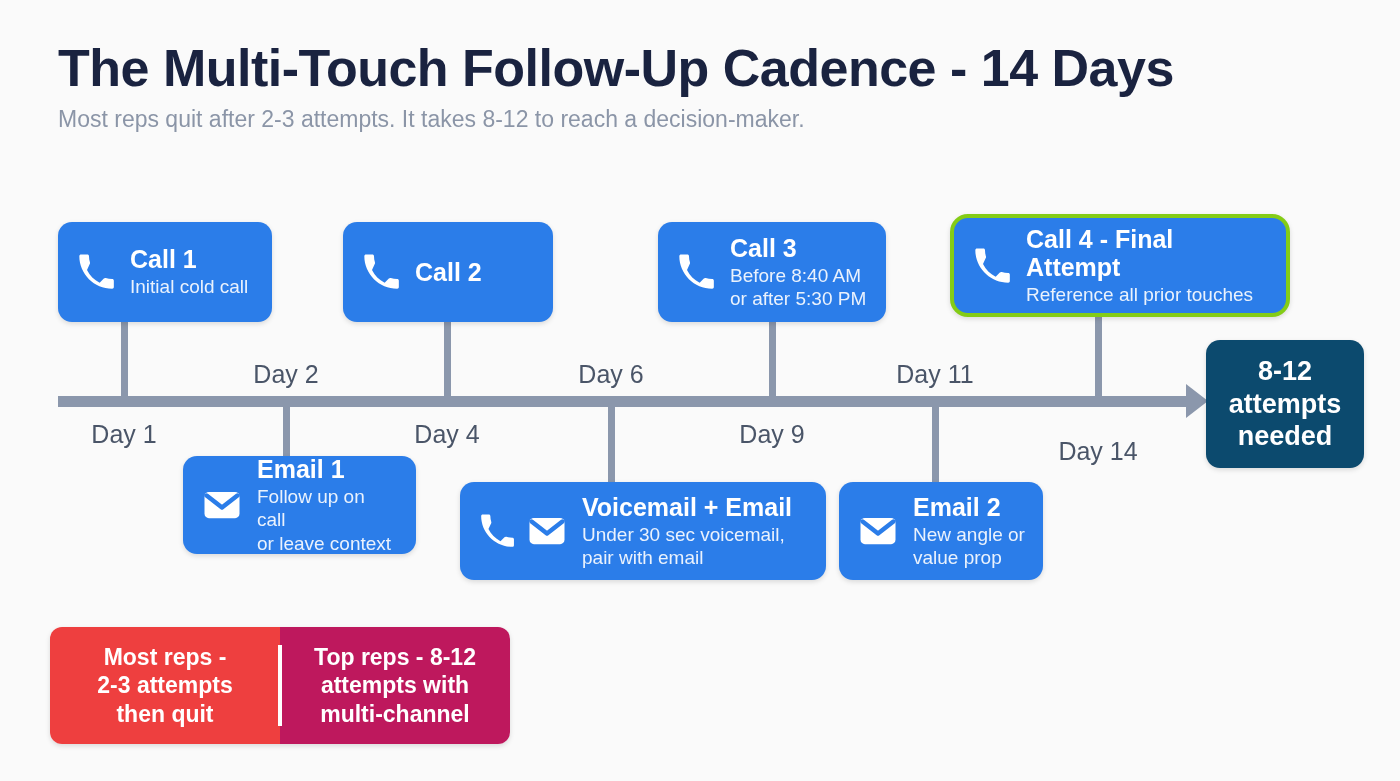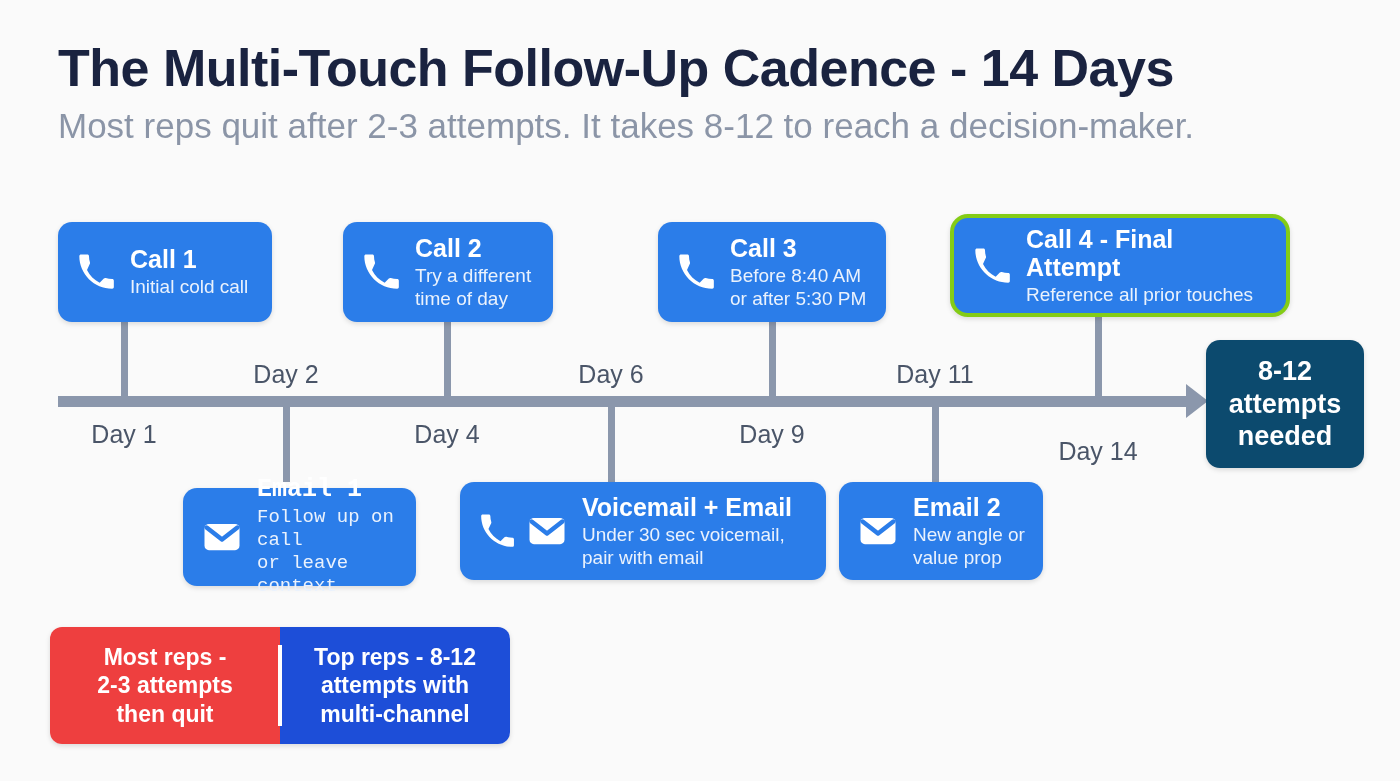--- a/index.html
+++ b/index.html
@@ -23,21 +23,21 @@
     font-size: 52px;
     font-weight: bold;
     color: #1a2340;
     letter-spacing: -0.5px;
     white-space: nowrap;
   }
   .page-subtitle {
     position: absolute;
     left: 58px;
     top: 106px;
-    font-size: 35px;
+    font-size: 23px;
     font-weight: normal;
     color: #8b95a7;
     white-space: nowrap;
   }
 
   
   .axis-line {
     position: absolute;
     left: 58px;
     top: 396px;
@@ -155,21 +155,21 @@
     justify-content: center;
     text-align: center;
     color: #ffffff;
     font-weight: bold;
     font-size: 23px;
     line-height: 1.22;
     white-space: pre-line;
     padding: 0 6px;
   }
   .compare-half.bad { background: #ee3f3f; }
-  .compare-half.good { background: #1d4ed8; }
+  .compare-half.good { background: #be185d; }
   .compare-divider {
     position: absolute;
     left: 50%;
     top: 18px;
     width: 4px;
     height: 81px;
     background: #ffffff;
     transform: translateX(-2px);
   }
 </style>
@@ -218,22 +218,20 @@
   <div class="card" style="left:343px; top:222px; width:210px; height:100px;">
     <span class="card-icons">
       <span>
         <svg class="icon-svg" width="40" height="40" viewBox="0 0 24 24" fill="#ffffff">
           <path d="M6.6 10.8c1.7 3.4 4.2 5.9 7.6 7.6l2.5-2.5c.3-.3.8-.4 1.2-.3 1.2.4 2.5.6 3.8.6.6 0 1 .4 1 1V21c0 .6-.4 1-1 1C10.9 22 2 13.1 2 2.5c0-.6.4-1 1-1h3.8c.6 0 1 .4 1 1 0 1.3.2 2.6.6 3.8.1.4 0 .9-.3 1.2L6.6 10.8z"></path>
         </svg>
       </span>
     </span>
     <span class="card-text">
       <span class="card-title">Call 2</span>
-      <span class="card-desc">Try a different
-time of day</span>
     </span>
   </div>
 
   <div class="card" style="left:658px; top:222px; width:228px; height:100px;">
     <span class="card-icons">
       <span>
         <svg class="icon-svg" width="40" height="40" viewBox="0 0 24 24" fill="#ffffff">
           <path d="M6.6 10.8c1.7 3.4 4.2 5.9 7.6 7.6l2.5-2.5c.3-.3.8-.4 1.2-.3 1.2.4 2.5.6 3.8.6.6 0 1 .4 1 1V21c0 .6-.4 1-1 1C10.9 22 2 13.1 2 2.5c0-.6.4-1 1-1h3.8c.6 0 1 .4 1 1 0 1.3.2 2.6.6 3.8.1.4 0 .9-.3 1.2L6.6 10.8z"></path>
         </svg>
       </span>
@@ -264,21 +262,21 @@
   <div class="day-label" style="left:447px; top:420px;">Day 4</div>
   <div class="day-label" style="left:611px; top:360px;">Day 6</div>
   <div class="day-label" style="left:772px; top:420px;">Day 9</div>
   <div class="day-label" style="left:935px; top:360px;">Day 11</div>
   <div class="day-label" style="left:1098px;top:420px;margin-top:17px;">Day 14</div>
 
   <div class="result-badge">8-12
 attempts
 needed</div>
 
-  <div class="card" style="left:183px; top:488px; width:233px; height:98px;font-family:Liberation Mono, monospace;">
+  <div class="card" style="left:183px; top:456px; width:233px; height:98px;">
     <span class="card-icons">
       <span>
         <svg class="icon-svg" width="42" height="42" viewBox="0 0 24 24">
           <rect x="2" y="4.5" width="20" height="15" rx="2.5" fill="#ffffff"></rect>
           <path d="M3.2 6.6 L12 13.4 L20.8 6.6" fill="none" stroke="#2b7de9" stroke-width="2.6" stroke-linecap="round" stroke-linejoin="round"></path>
         </svg>
       </span>
     </span>
     <span class="card-text">
       <span class="card-title">Email 1</span>

